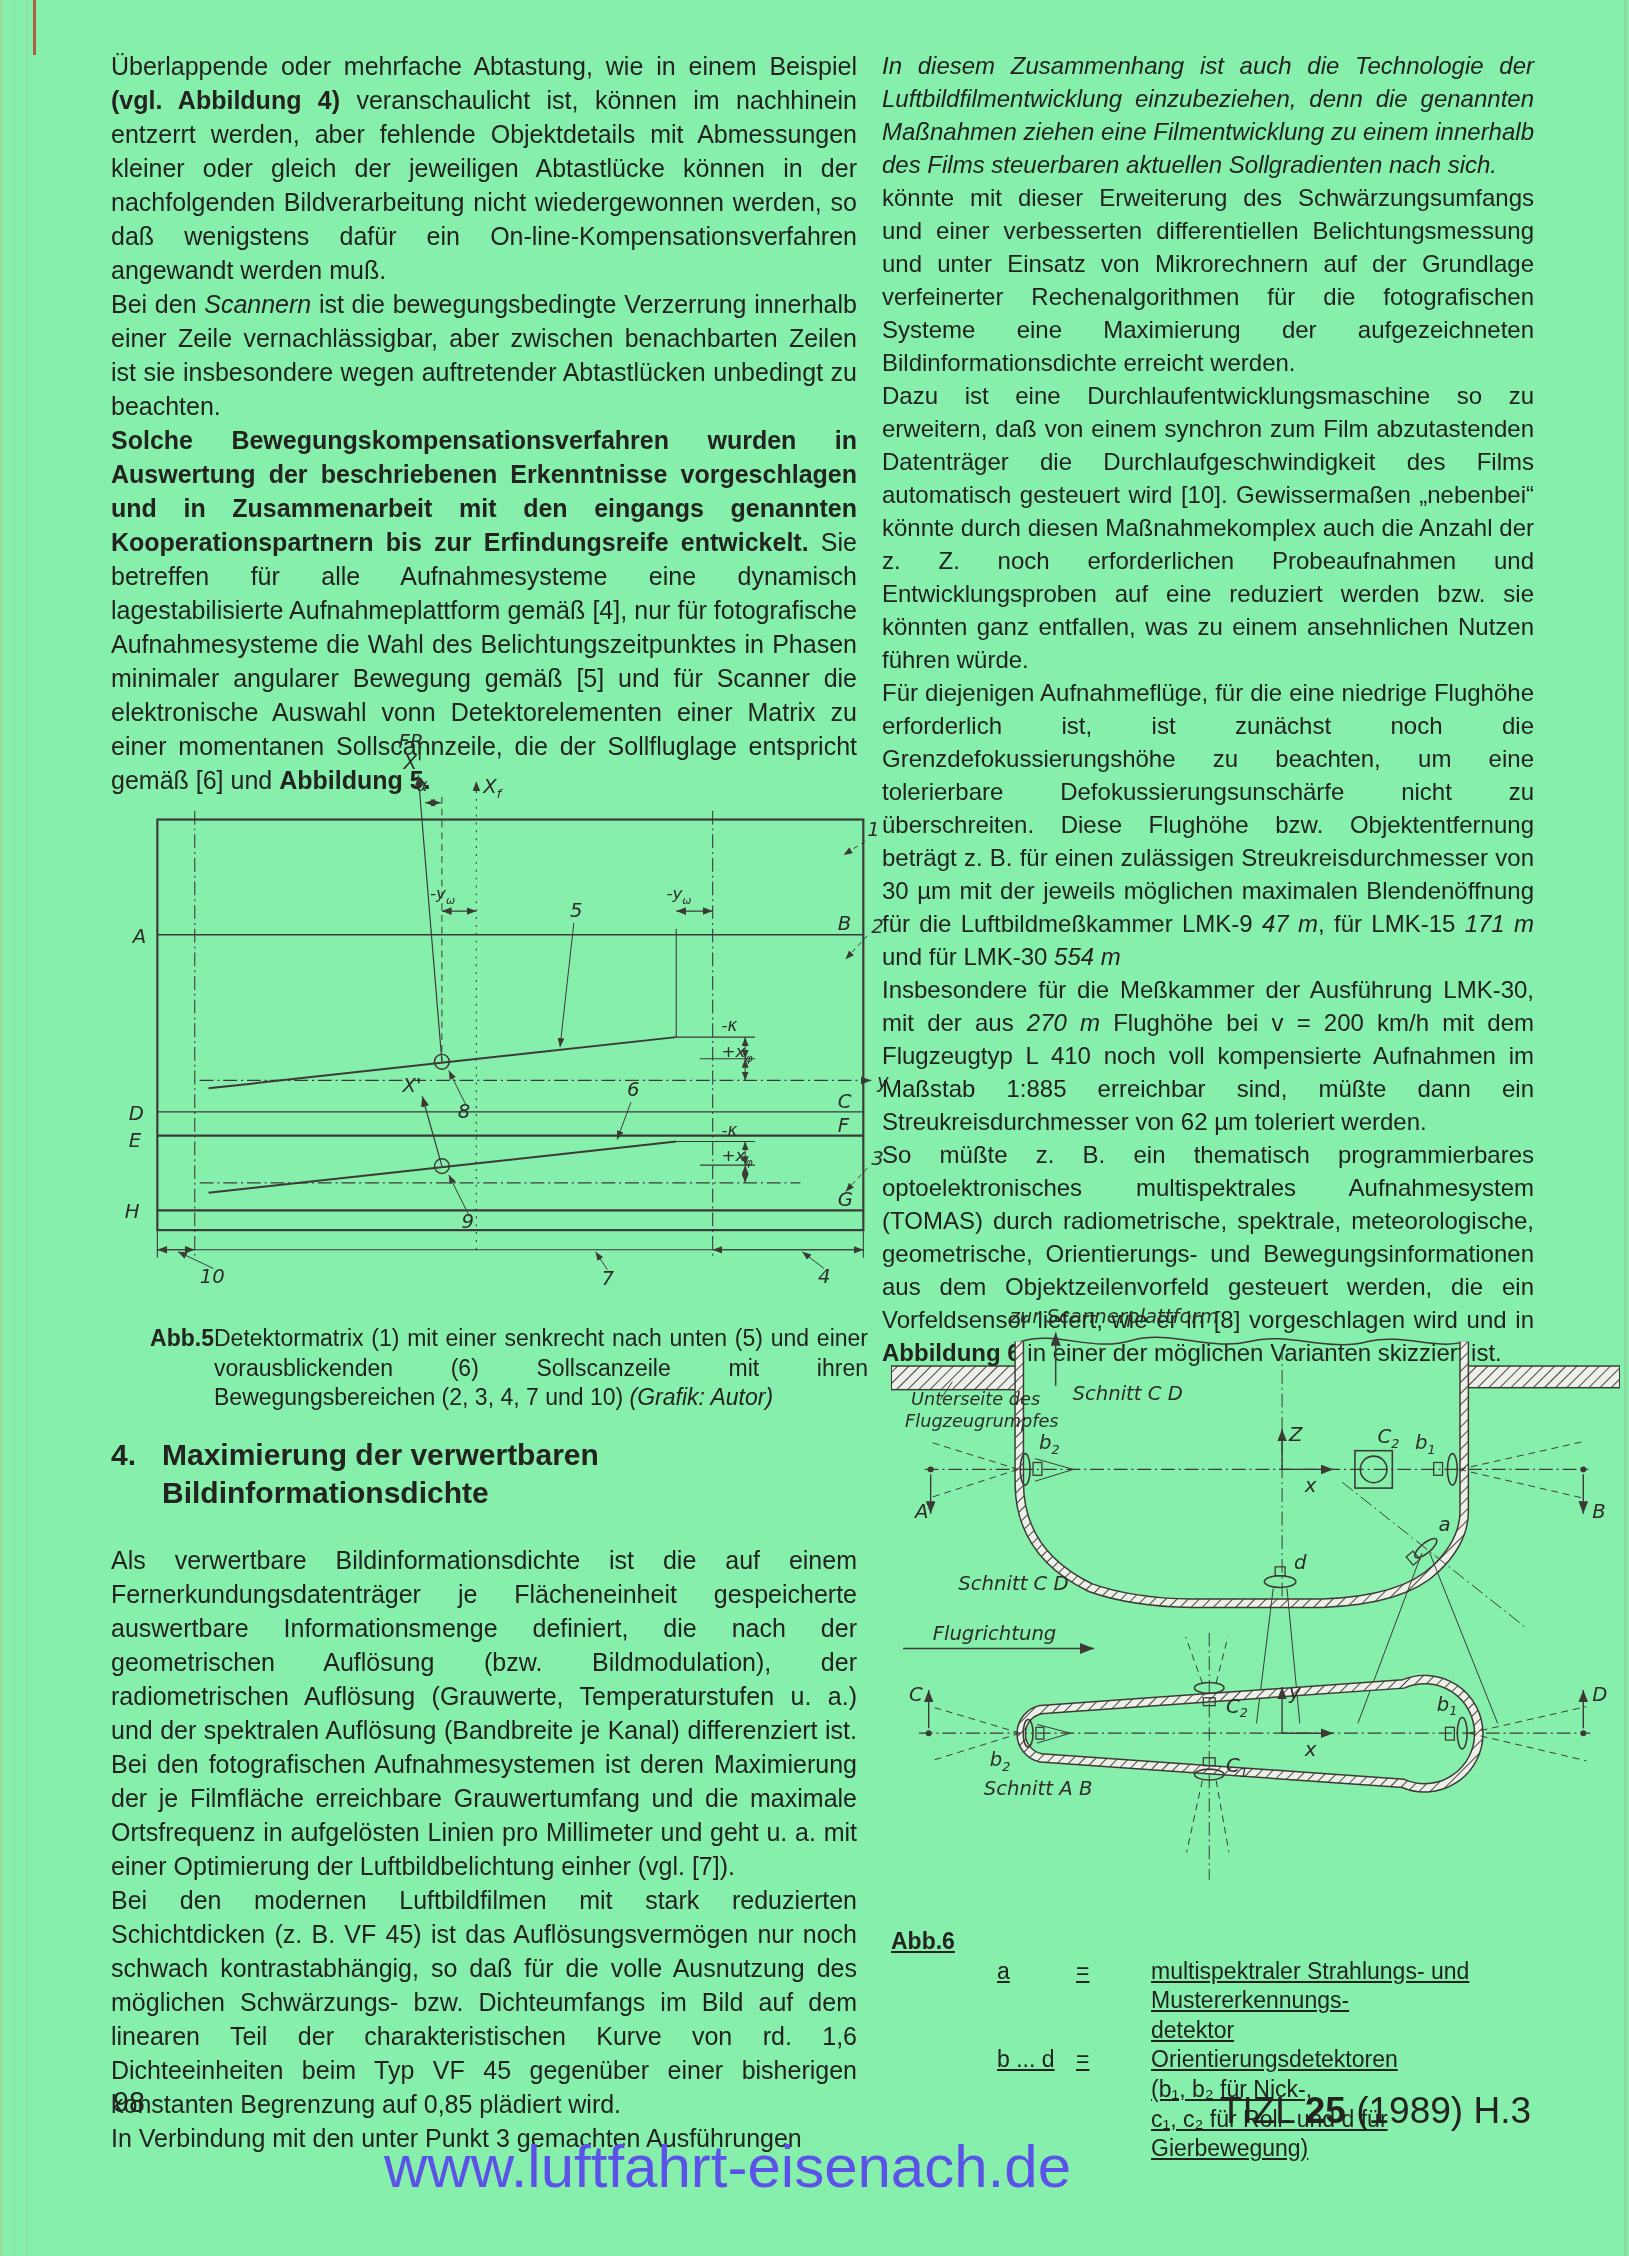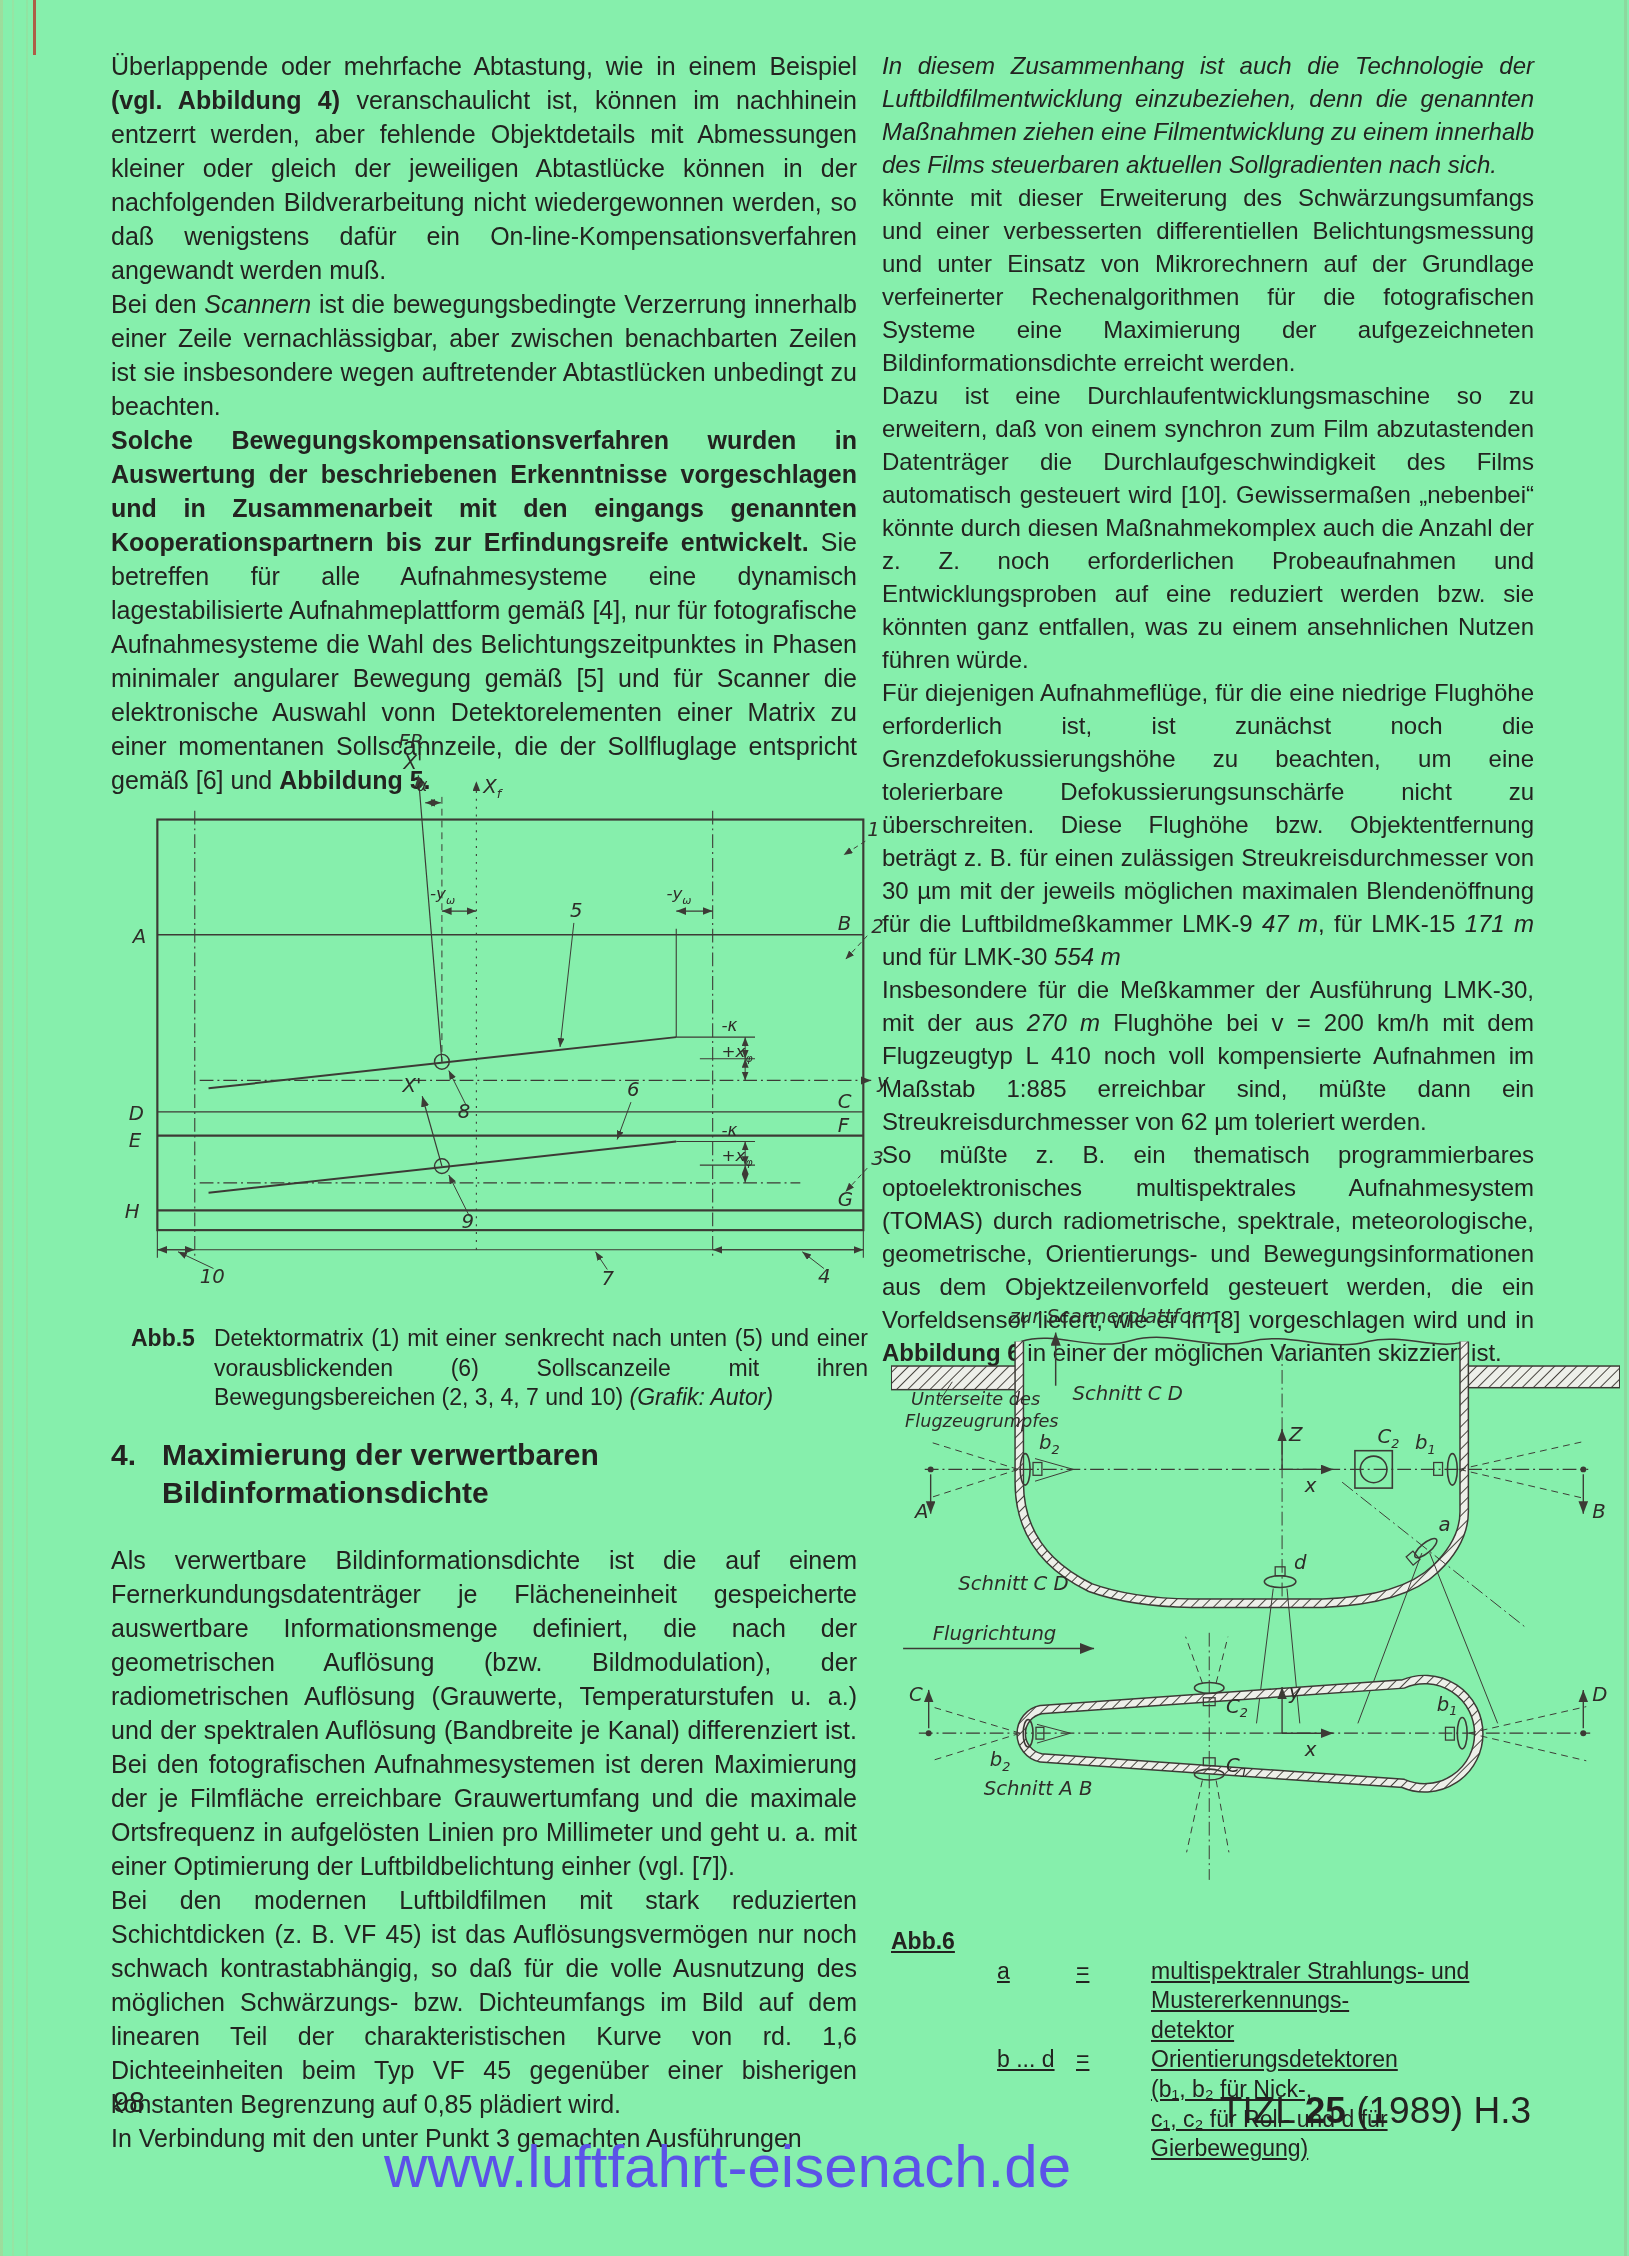--- a/index.html
+++ b/index.html
@@ -25,21 +25,21 @@
 
   figure{margin:0;padding:0;text-decoration:underline;}
   #fig5{position:absolute;left:111px;top:726px;}
   #fig6{position:absolute;left:891px;top:1305px;}
 
   .caption{font-size:23px;line-height:29.6px;}
   #fig5cap{position:absolute;left:131px;top:1324px;width:737px;}
   #fig6cap{position:absolute;left:891px;top:1927px;width:648px;text-decoration:underline;}
   .cap-row{display:flex;}
   .cap-label{font-weight:bold;flex:none;}
-  #fig5cap .cap-label{width:83px;}
+  #fig5cap .cap-label{width:83px;text-align:right;}
   #fig6cap .cap-label{width:110px;}
   .cap-text{flex:1;text-align:justify;}
   .legend{margin-left:106px;}
   .leg-row{display:flex;}
   .leg-term{flex:none;width:79px;}
   .leg-eq{flex:none;width:75px;}
   .leg-desc{flex:1;}
 
   #heading4{position:absolute;left:111px;top:1436px;font-size:30px;font-weight:bold;
             line-height:38px;display:flex;}

